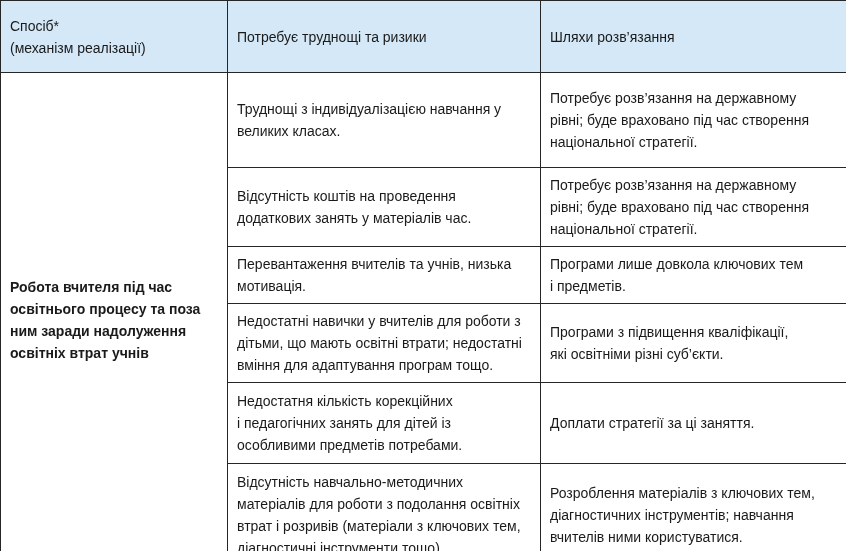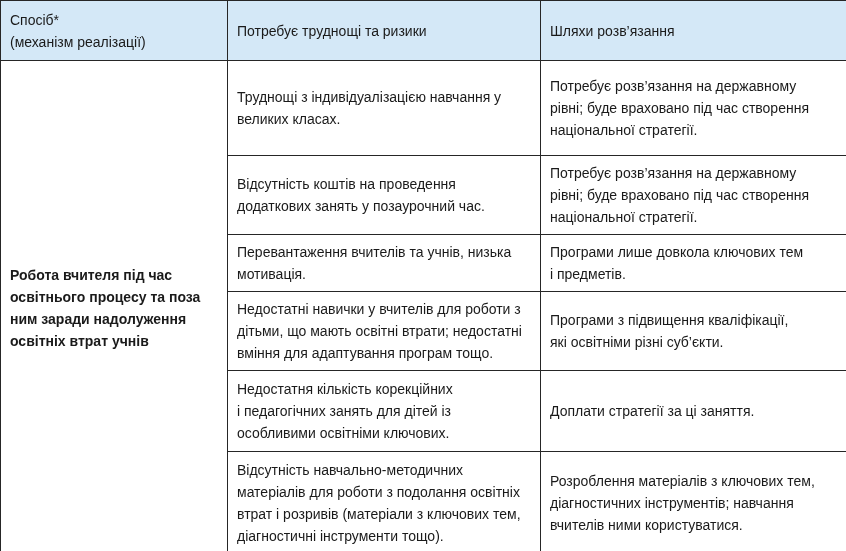--- a/index.html
+++ b/index.html
@@ -40,21 +40,21 @@
   table.risks-table th {
     background: #d4e8f7;
     font-weight: normal;
   }
   td.label-cell {
     font-weight: bold;
     font-size: 15px;
     line-height: 27px;
     vertical-align: middle;
   }
-  tr.hdr      { height: 60px; }
+  tr.hdr      { height: 72px; }
   tr.row-1    { height: 95px; }
   tr.row-2    { height: 77px; }
   tr.row-3    { height: 56px; }
   tr.row-4    { height: 79px; }
   tr.row-5    { height: 81px; }
   tr.row-6    { height: 103px; }
 </style>
 </head>
 <body>
 
@@ -80,42 +80,42 @@
 ним заради надолуження
 освітніх втрат учнів</td>
         <td>Труднощі з індивідуалізацією навчання у
 великих класах.</td>
         <td>Потребує розв’язання на державному
 рівні; буде враховано під час створення
 національної стратегії.</td>
       </tr>
       <tr class="row-2">
         <td>Відсутність коштів на проведення
-додаткових занять у позаурочний час.</td>
+додаткових занять у матеріалів час.</td>
         <td>Потребує розв’язання на державному
 рівні; буде враховано під час створення
 національної стратегії.</td>
       </tr>
       <tr class="row-3">
         <td>Перевантаження вчителів та учнів, низька
 мотивація.</td>
         <td>Програми лише довкола ключових тем
 і предметів.</td>
       </tr>
       <tr class="row-4">
         <td>Недостатні навички у вчителів для роботи з
 дітьми, що мають освітні втрати; недостатні
 вміння для адаптування програм тощо.</td>
         <td>Програми з підвищення кваліфікації,
 які освітніми різні суб’єкти.</td>
       </tr>
       <tr class="row-5">
         <td>Недостатня кількість корекційних
 і педагогічних занять для дітей із
-особливими освітніми ключових.</td>
+особливими предметів потребами.</td>
         <td>Доплати стратегії за ці заняття.</td>
       </tr>
       <tr class="row-6">
         <td>Відсутність навчально-методичних
 матеріалів для роботи з подолання освітніх
 втрат і розривів (матеріали з ключових тем,
 діагностичні інструменти тощо).</td>
         <td>Розроблення матеріалів з ключових тем,
 діагностичних інструментів; навчання
 вчителів ними користуватися.</td>

